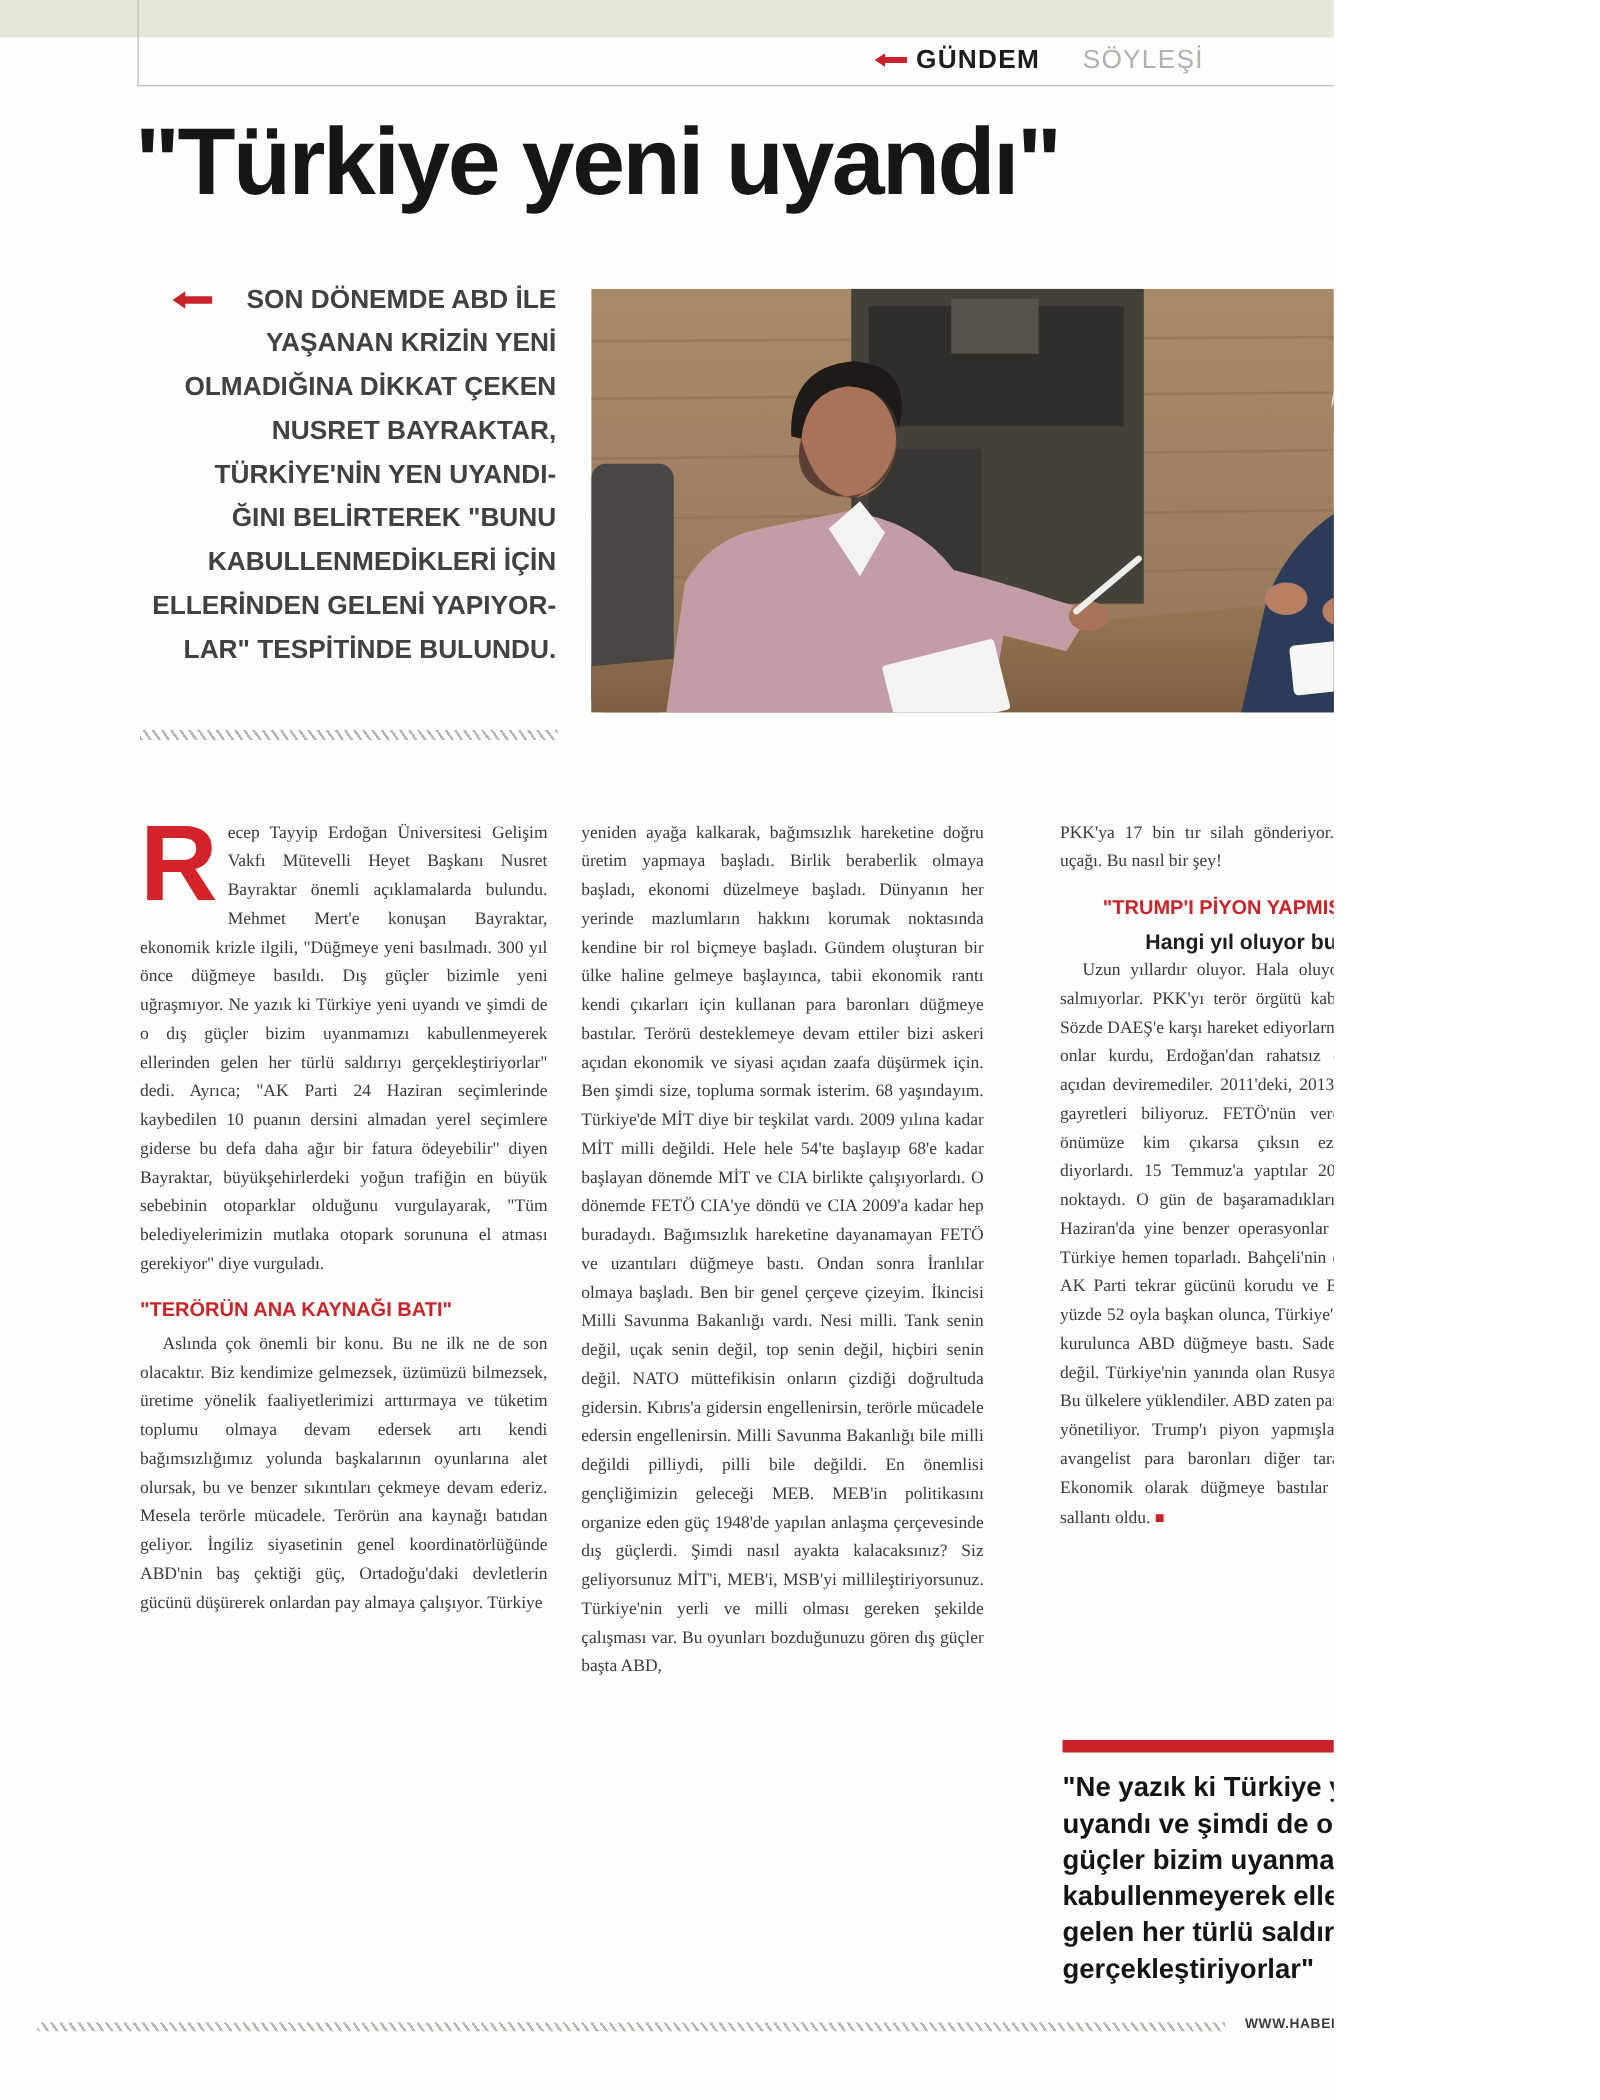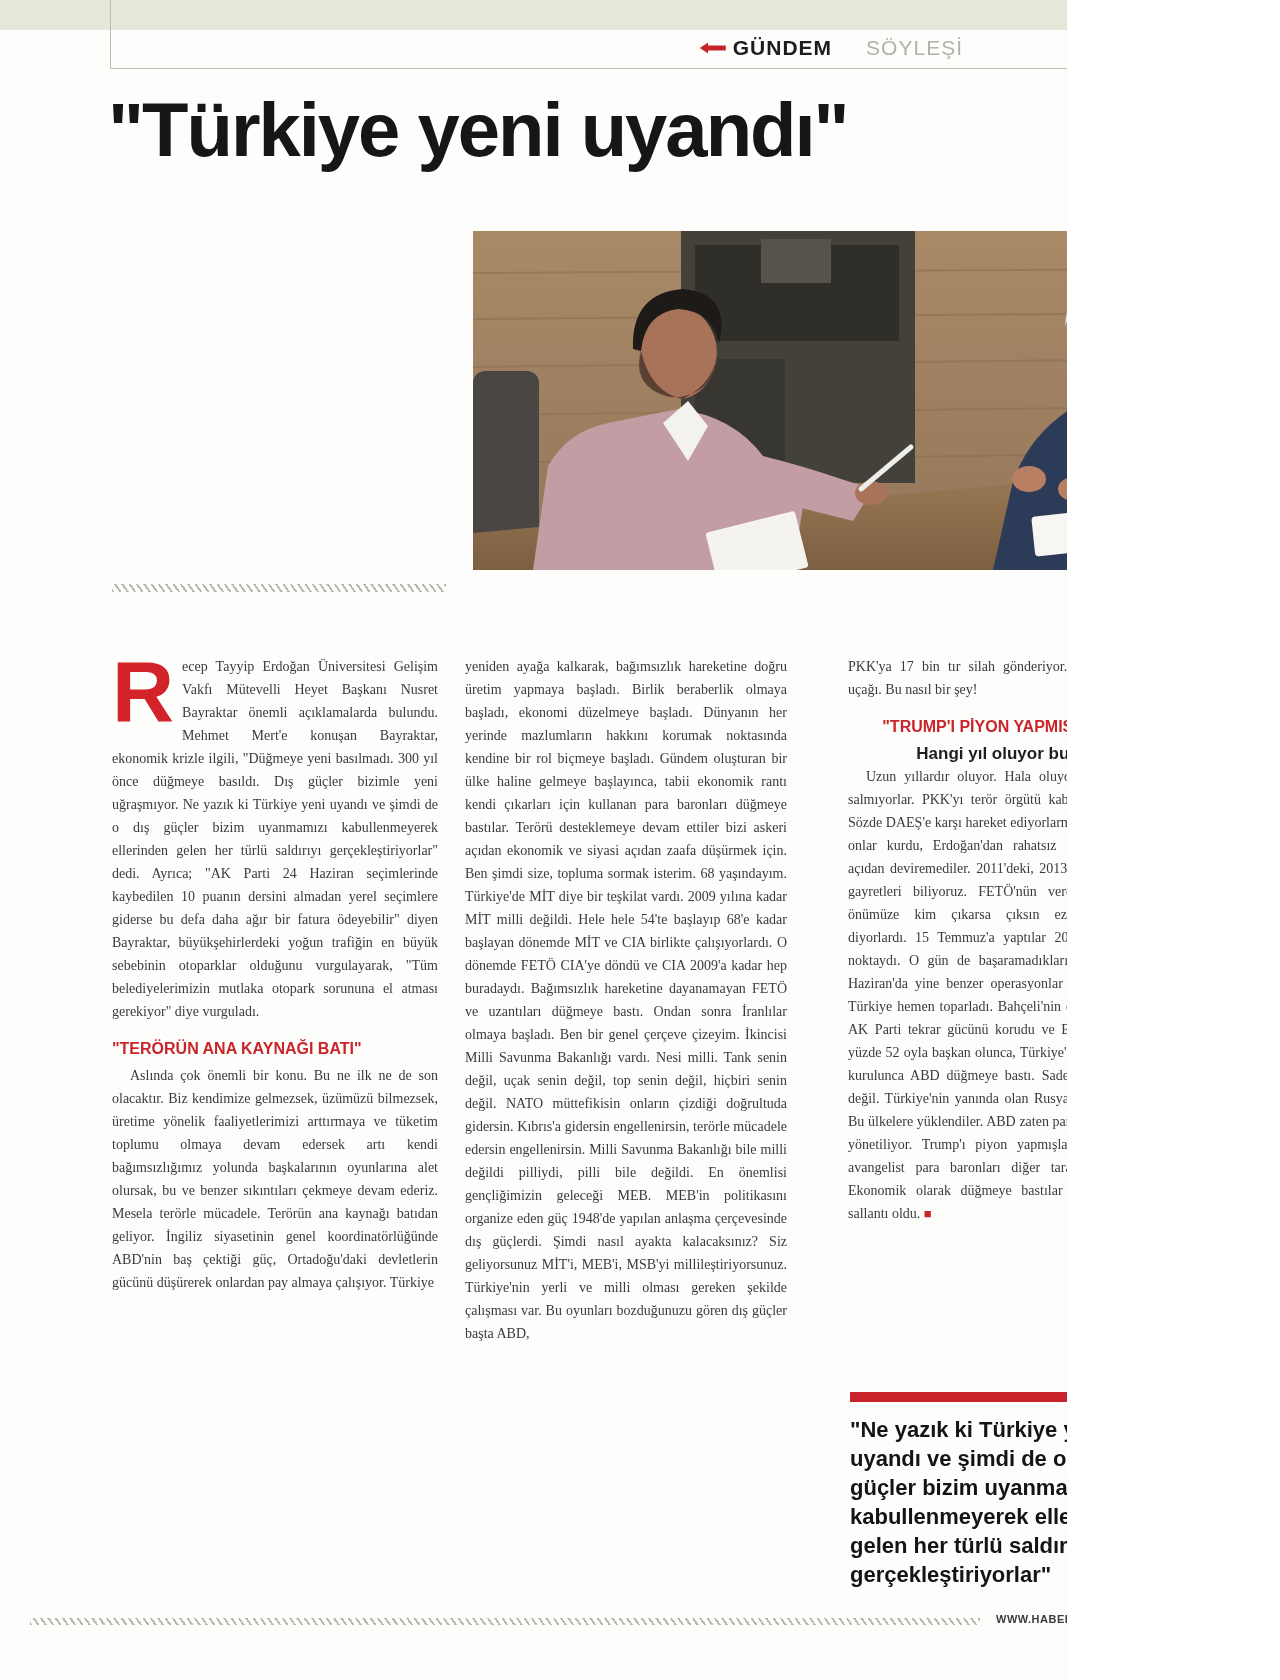--- a/index.html
+++ b/index.html
@@ -65,20 +65,32 @@
   <div class="rule-v"></div>
 
   <div class="kicker">
     <span class="kicker-arrow"></span>
     <span class="kicker-main">GÜNDEM</span>
     <span class="kicker-sub">SÖYLEŞİ</span>
   </div>
 
   <h1 class="headline">"Türkiye yeni uyandı"</h1>
 
+  <div class="intro">
+    <span class="intro-arrow"></span>
+    <div class="intro-text">SON DÖNEMDE ABD İLE
+YAŞANAN KRİZİN YENİ
+OLMADIĞINA DİKKAT ÇEKEN
+NUSRET BAYRAKTAR,
+TÜRKİYE'NİN YEN UYANDI-
+ĞINI BELİRTEREK "BUNU
+KABULLENMEDİKLERİ İÇİN
+ELLERİNDEN GELENİ YAPIYOR-
+LAR" TESPİTİNDE BULUNDU.</div>
+  </div>
   <div class="hatch intro-hatch"></div>
 
   <svg class="photo" viewBox="0 0 707 339" aria-hidden="true">
     <defs>
       <linearGradient id="wood" x1="0" y1="0" x2="0" y2="1">
         <stop offset="0" stop-color="#a98a67"></stop>
           <stop offset="1" stop-color="#93755a"></stop>
       </linearGradient>
       <linearGradient id="tab" x1="0" y1="0" x2="0" y2="1">
         <stop offset="0" stop-color="#9b7a55"></stop>

